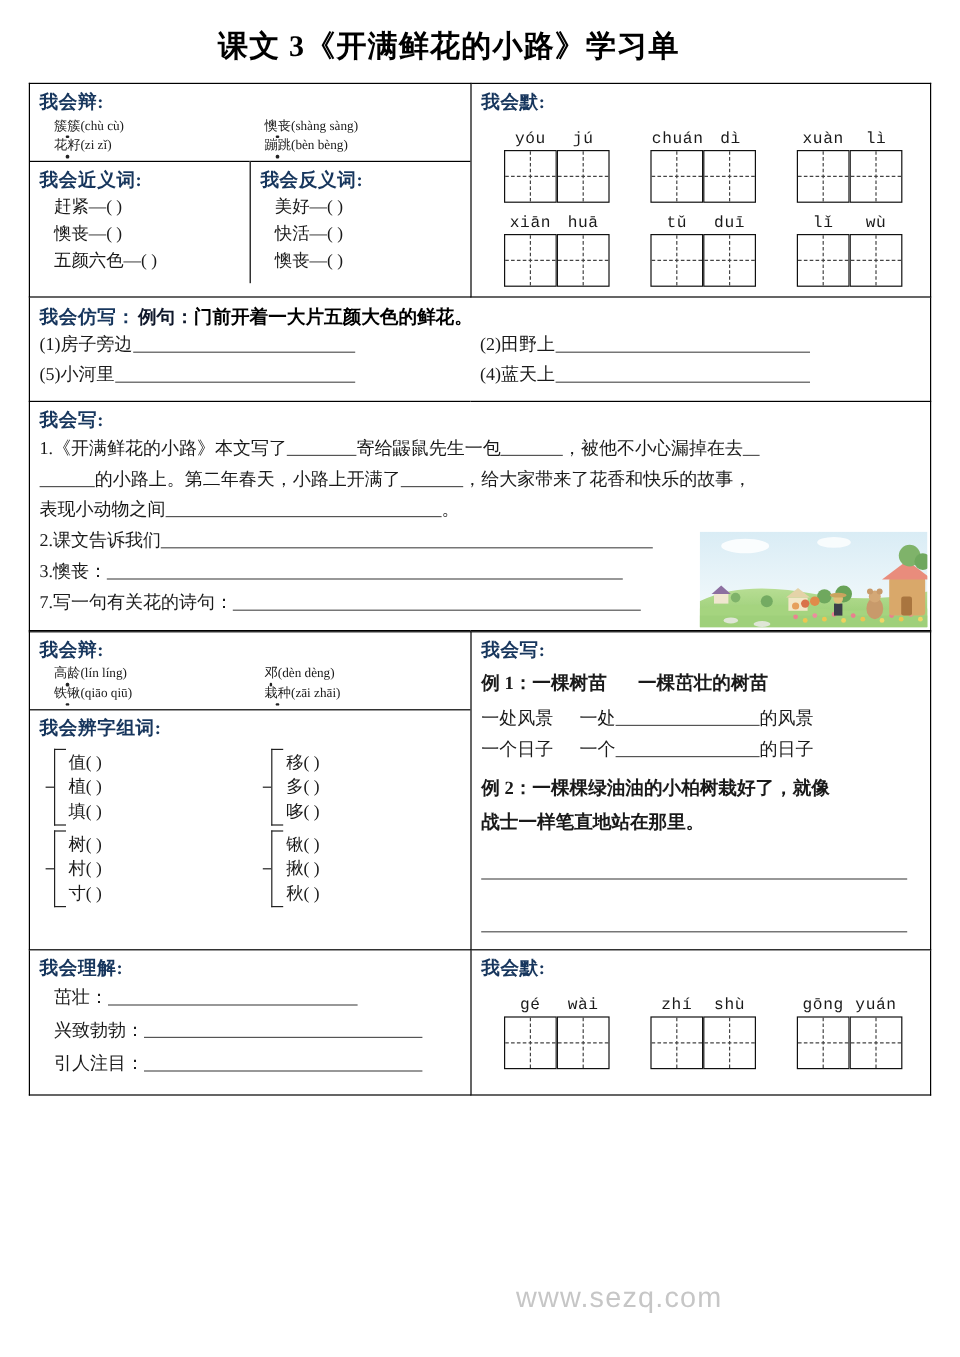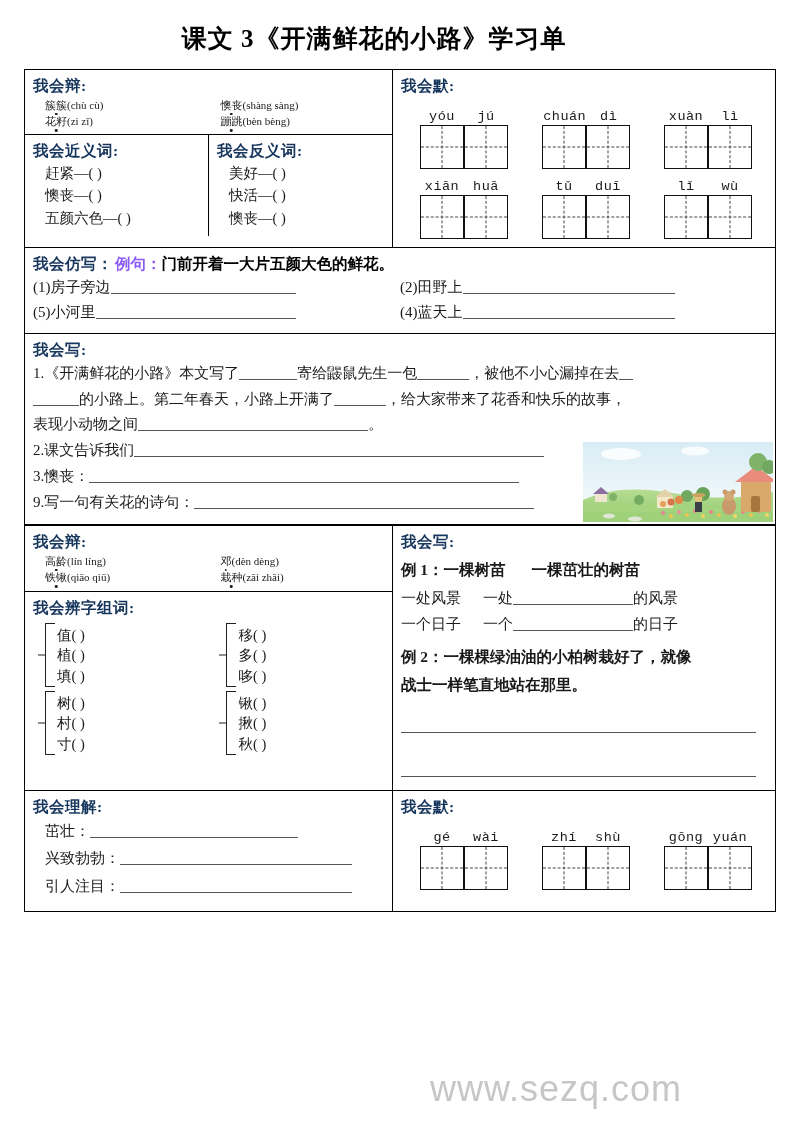--- a/index.html
+++ b/index.html
@@ -107,21 +107,21 @@
   }
   .brk-items{font-size:14.5px;line-height:20.6px;white-space:nowrap;}
   .brk-items div{height:20.6px;}
 
   .understand{font-size:15px;line-height:1.85;}
   .ex{font-weight:bold;font-size:15.5px;}
 
   .wm{
     position:absolute;left:430px;top:1068px;
     font-family:"Liberation Sans","DejaVu Sans",sans-serif;
-    font-size:36px;color:#bdbdbd;opacity:.85;letter-spacing:1px;
+    font-size:24px;color:#bdbdbd;opacity:.85;letter-spacing:1px;
     pointer-events:none;white-space:nowrap;
   }
 </style>
 </head>
 <body>
 
 <div class="page">
 
   <div class="sheet">
     <div class="sheet-title title1">课文 3《开满鲜花的小路》学习单</div>
@@ -254,21 +254,21 @@
               </div>
             </div>
           </td>
         </tr>
 
         <tr>
           <td colspan="2">
             <div class="cellpad">
               <div style="display:flex;align-items:baseline;">
                 <span class="hd">我会仿写：</span>
-                <span style="font-weight:bold;font-size:15.5px;color:#8b5cf6;margin-left:2px;">例句：</span>
+                <span style="font-weight:bold;font-size:15.5px;color:#0f172a;margin-left:2px;">例句：</span>
                 <span style="font-weight:bold;font-size:15.5px;color:#000;">门前开着一大片五颜大色的鲜花。</span>
               </div>
               <div class="fx-line">
                 <div class="fx-half">
                   <span>(1)房子旁边</span><span class="bl" style="width:185px;"></span>
                 </div>
                 <div class="fx-half">
                   <span>(2)田野上</span><span class="bl" style="width:212px;"></span>
                 </div>
               </div>
@@ -293,21 +293,21 @@
                 <span class="bl" style="width:46px;"></span><span>的小路上。第二年春天，小路上开满了</span><span class="bl" style="width:52px;"></span><span>，给大家带来了花香和快乐的故事，</span><br>
                 <span>表现小动物之间</span><span class="bl" style="width:230px;"></span><span>。</span>
               </div>
               <div>
                 <span>2.课文告诉我们</span><span class="bl" style="width:410px;"></span>
               </div>
               <div>
                 <span>3.懊丧：</span><span class="bl" style="width:430px;"></span>
               </div>
               <div>
-                <span>9.写一句有关花的诗句：</span><span class="bl" style="width:340px;"></span>
+                <span>7.写一句有关花的诗句：</span><span class="bl" style="width:340px;"></span>
               </div>
             </div>
 
             <div class="illus">
               <svg width="190" height="80" viewBox="0 0 190 80" preserveAspectRatio="none">
                 <defs>
                   <linearGradient id="sky" x1="0" y1="0" x2="0" y2="1">
                     <stop offset="0%" stop-color="#d9ecf5"></stop>
                     <stop offset="70%" stop-color="#eef7fa"></stop>
                     <stop offset="100%" stop-color="#f6fbf6"></stop>

